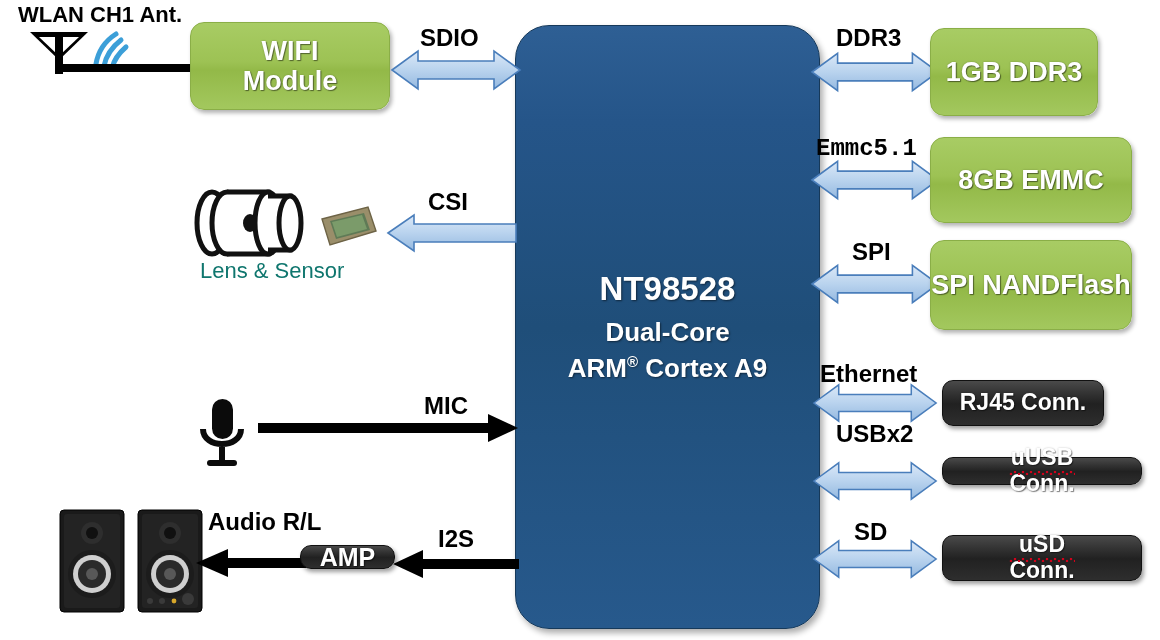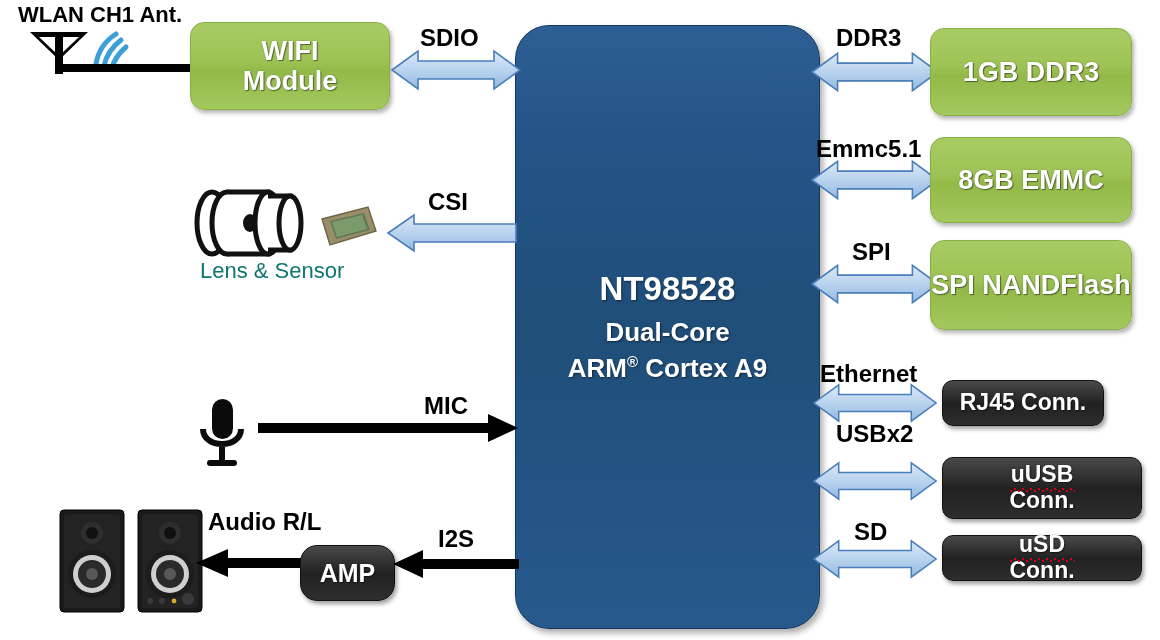--- a/index.html
+++ b/index.html
@@ -236,43 +236,43 @@
 
   <div class="lbl lbl-24" style="left:208px;top:508px;">Audio R/L</div>
 
   <div class="arrow" style="left:196px;top:545px;">
     <svg width="110" height="36" viewBox="0 0 110 36">
       <rect x="30" y="13" width="80" height="10" fill="#000"></rect>
       <polygon points="0,18 32,4 32,32" fill="#000"></polygon>
     </svg>
   </div>
 
-  <div class="blk black" style="left:300px;top:545px;width:95px;height:56px;font-size:25px;border-radius:17px;">
+  <div class="blk black" style="left:300px;top:545px;width:95px;height:24px;font-size:25px;">
     <span>AMP</span>
   </div>
 
   <div class="lbl lbl-24" style="left:438px;top:525px;">I2S</div>
   <div class="arrow" style="left:393px;top:546px;">
     <svg width="126" height="36" viewBox="0 0 126 36">
       <rect x="28" y="13" width="98" height="10" fill="#000"></rect>
       <polygon points="0,18 30,4 30,32" fill="#000"></polygon>
     </svg>
   </div>
 
   <div class="lbl lbl-24" style="left:836px;top:24px;">DDR3</div>
   <div class="arrow" style="left:812px;top:50px;">
     <svg width="126" height="44" viewBox="0 0 128 44">
       <polygon points="0,22 26,3 26,13 102,13 102,3 128,22 102,41 102,31 26,31 26,41" fill="url(#ag1)" stroke="#4A7EBB" stroke-width="1.6"></polygon>
     </svg>
   </div>
-  <div class="blk green" style="left:930px;top:28px;width:202px;height:88px;">
+  <div class="blk green" style="left:930px;top:28px;width:168px;height:88px;">
     <span>1GB DDR3</span>
   </div>
 
-  <div class="lbl lbl-24" style="left:816px;top:135px;">Emmc5.1</div>
+  <div class="lbl lbl-24" style="left:816px;top:135px;font-family:Liberation Mono, monospace;">Emmc5.1</div>
   <div class="arrow" style="left:812px;top:158px;">
     <svg width="126" height="44" viewBox="0 0 128 44">
       <polygon points="0,22 26,3 26,13 102,13 102,3 128,22 102,41 102,31 26,31 26,41" fill="url(#ag1)" stroke="#4A7EBB" stroke-width="1.6"></polygon>
     </svg>
   </div>
   <div class="blk green" style="left:930px;top:137px;width:202px;height:86px;">
     <span>8GB EMMC</span>
   </div>
 
   <div class="lbl lbl-24" style="left:852px;top:238px;">SPI</div>
@@ -295,21 +295,21 @@
   <div class="blk black" style="left:942px;top:380px;width:162px;height:46px;">
     <span>RJ45 Conn.</span>
   </div>
 
   <div class="lbl lbl-24" style="left:836px;top:420px;">USBx2</div>
   <div class="arrow" style="left:812px;top:460px;">
     <svg width="126" height="42" viewBox="0 0 128 44">
       <polygon points="0,22 26,3 26,13 102,13 102,3 128,22 102,41 102,31 26,31 26,41" fill="url(#ag1)" stroke="#4A7EBB" stroke-width="1.6"></polygon>
     </svg>
   </div>
-  <div class="blk black" style="left:942px;top:457px;width:200px;height:62px;">
+  <div class="blk black" style="left:942px;top:457px;width:200px;height:28px;">
     <span>
       <span class="sq">uUSB</span>
         <span> Conn.</span>
     </span>
   </div>
 
   <div class="lbl lbl-24" style="left:854px;top:518px;text-align:right;">SD</div>
   <div class="arrow" style="left:812px;top:538px;">
     <svg width="126" height="42" viewBox="0 0 128 44">
       <polygon points="0,22 26,3 26,13 102,13 102,3 128,22 102,41 102,31 26,31 26,41" fill="url(#ag1)" stroke="#4A7EBB" stroke-width="1.6"></polygon>

